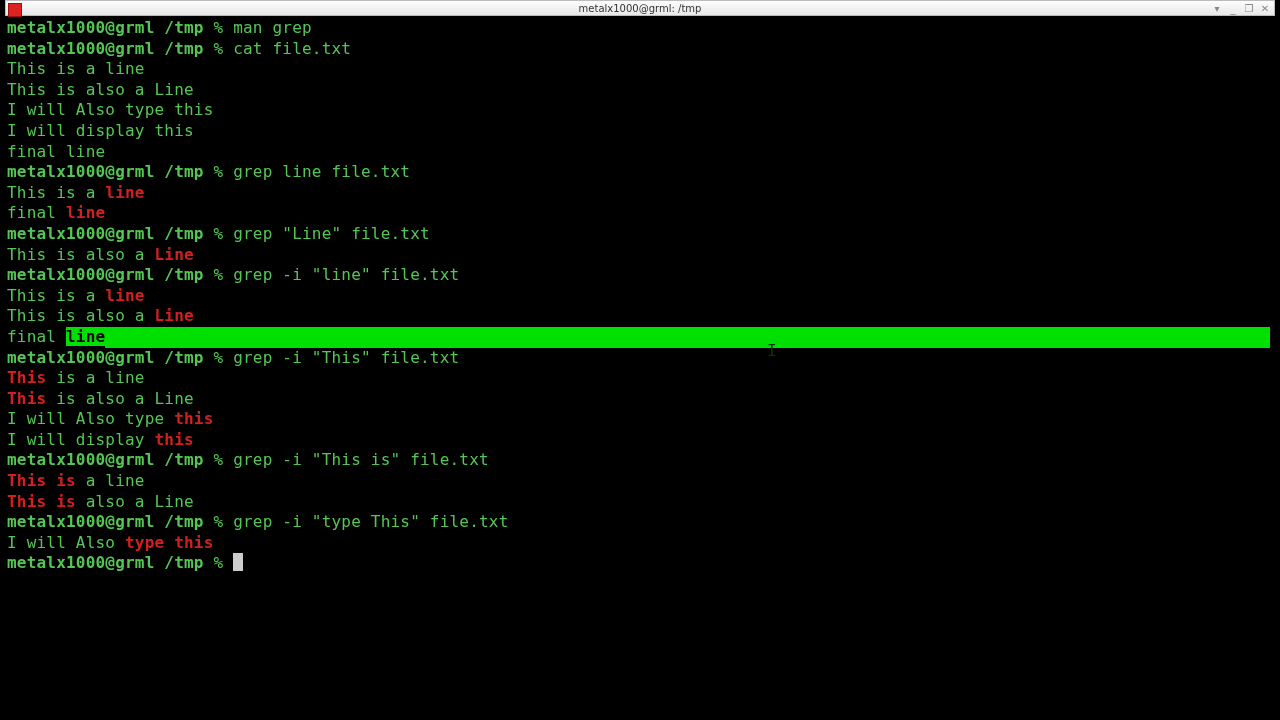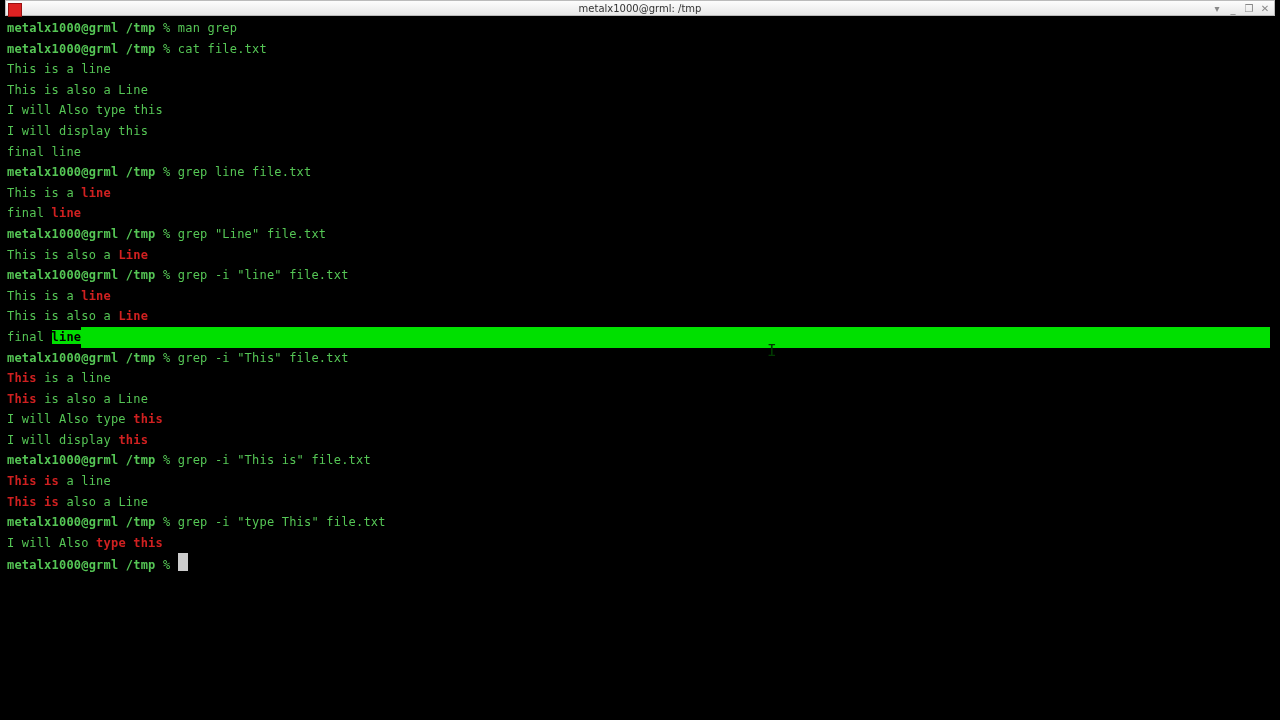--- a/index.html
+++ b/index.html
@@ -48,21 +48,21 @@
     width: 14px;
     height: 14px;
     font-size: 10px;
     line-height: 12px;
     text-align: center;
     color: #888;
   }
   .terminal {
     background: #000;
     padding: 2px 0 0 2px;
-    font-size: 12px;
+    font-size: 16px;
     line-height: 20.6px;
     letter-spacing: 0.2px;
     white-space: pre;
   }
   .line { display: block; }
   .user { color: #55c655; font-weight: bold; }
   .at   { color: #55c655; font-weight: bold; }
   .host { color: #55c655; font-weight: bold; }
   .path { color: #55c655; font-weight: bold; }
   .cmd  { color: #55c655; }

